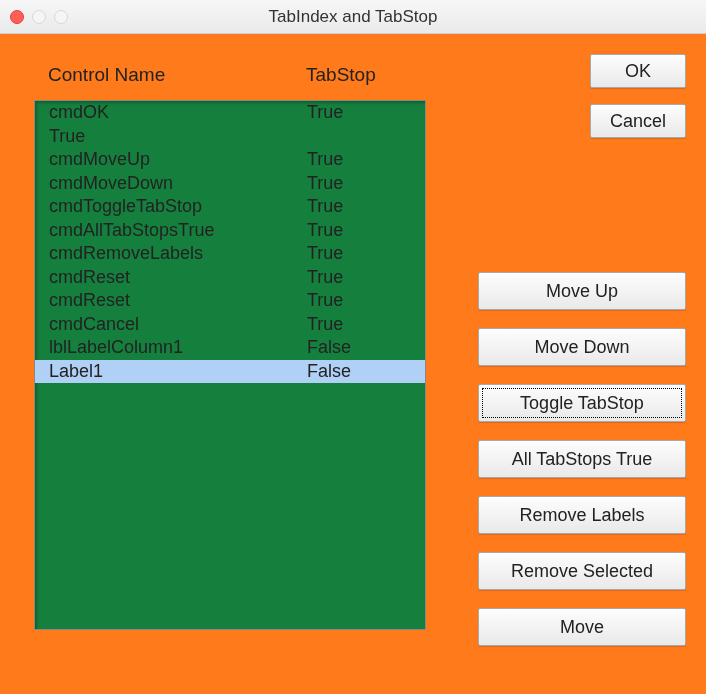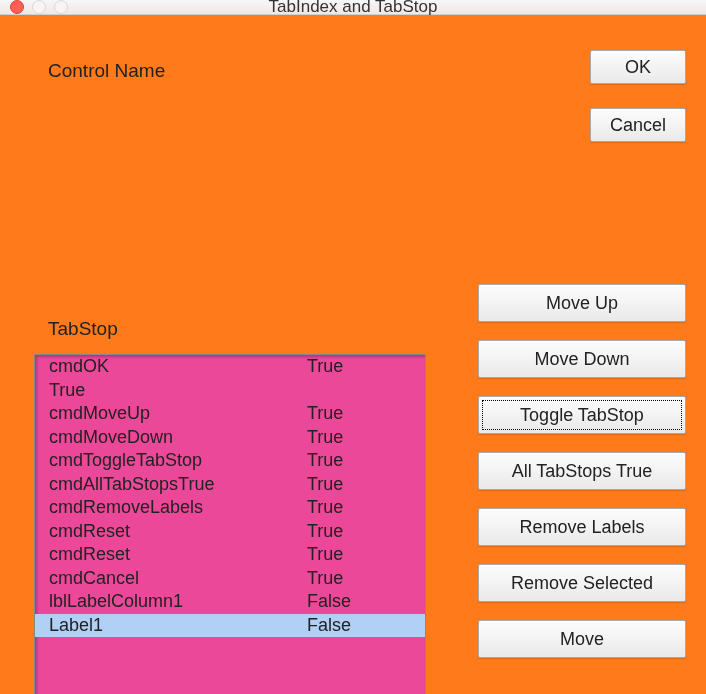--- a/index.html
+++ b/index.html
@@ -14,21 +14,20 @@
       width: 706px;
       height: 694px;
       overflow: hidden;
     }
     .window {
       width: 706px;
       height: 694px;
       background: #ff7a1a;
       display: flex;
       flex-direction: column;
-      gap: 15px;
     }
     .titlebar {
       height: 38px;
       background: linear-gradient(#f7f7f7, #eaeaea);
       border-bottom: 1px solid #d0d0d0;
       display: flex;
       align-items: center;
       padding: 0 10px;
       position: relative;
     }
@@ -64,26 +63,25 @@
     .left-col {
       flex: 0 0 392px;
       display: flex;
       flex-direction: column;
     }
     .headers {
       display: flex;
       padding: 12px 8px 14px 14px;
       font-size: 19px;
       color: #222;
-      flex-direction: column;
     }
     .hdr-name { flex: 0 0 258px; }
     .hdr-tabstop { flex: 1; }
     .listbox {
-      background: #ec4899;
+      background: #15803d;
       border: 1px solid #888;
       height: 530px;
       box-shadow: inset 2px 2px 3px rgba(0,0,0,0.25);
       overflow: hidden;
     }
     .list-row {
       display: flex;
       padding: 0 8px 0 14px;
       height: 23.5px;
       line-height: 23.5px;
@@ -112,21 +110,21 @@
       text-align: center;
       box-shadow: 0 1px 0 rgba(255,255,255,0.5) inset, 0 1px 1px rgba(0,0,0,0.15);
       cursor: default;
       display: flex;
       align-items: center;
       justify-content: center;
     }
     .btn-small {
       width: 96px;
       height: 34px;
-      margin-bottom: 24px;
+      margin-bottom: 16px;
     }
     .btn-wide {
       width: 208px;
       height: 38px;
       margin-bottom: 18px;
     }
     .btn.focused {
       outline: 1px dotted #000;
       outline-offset: -5px;
     }

